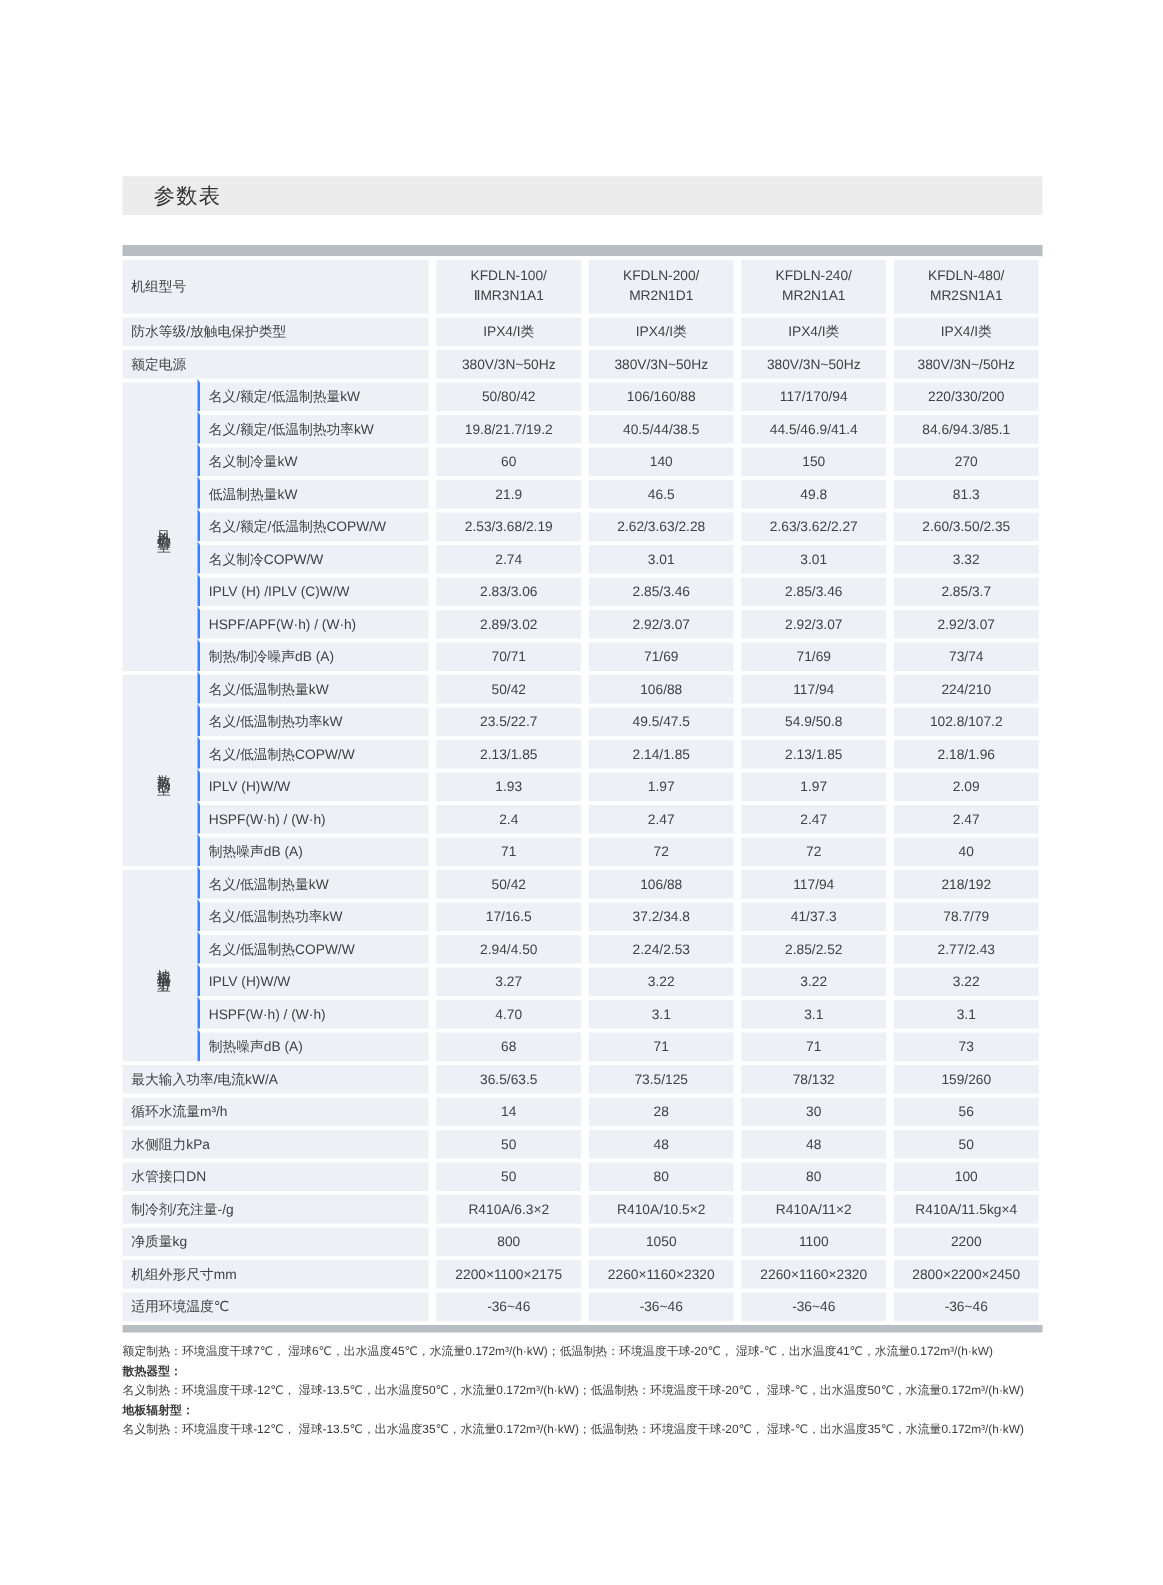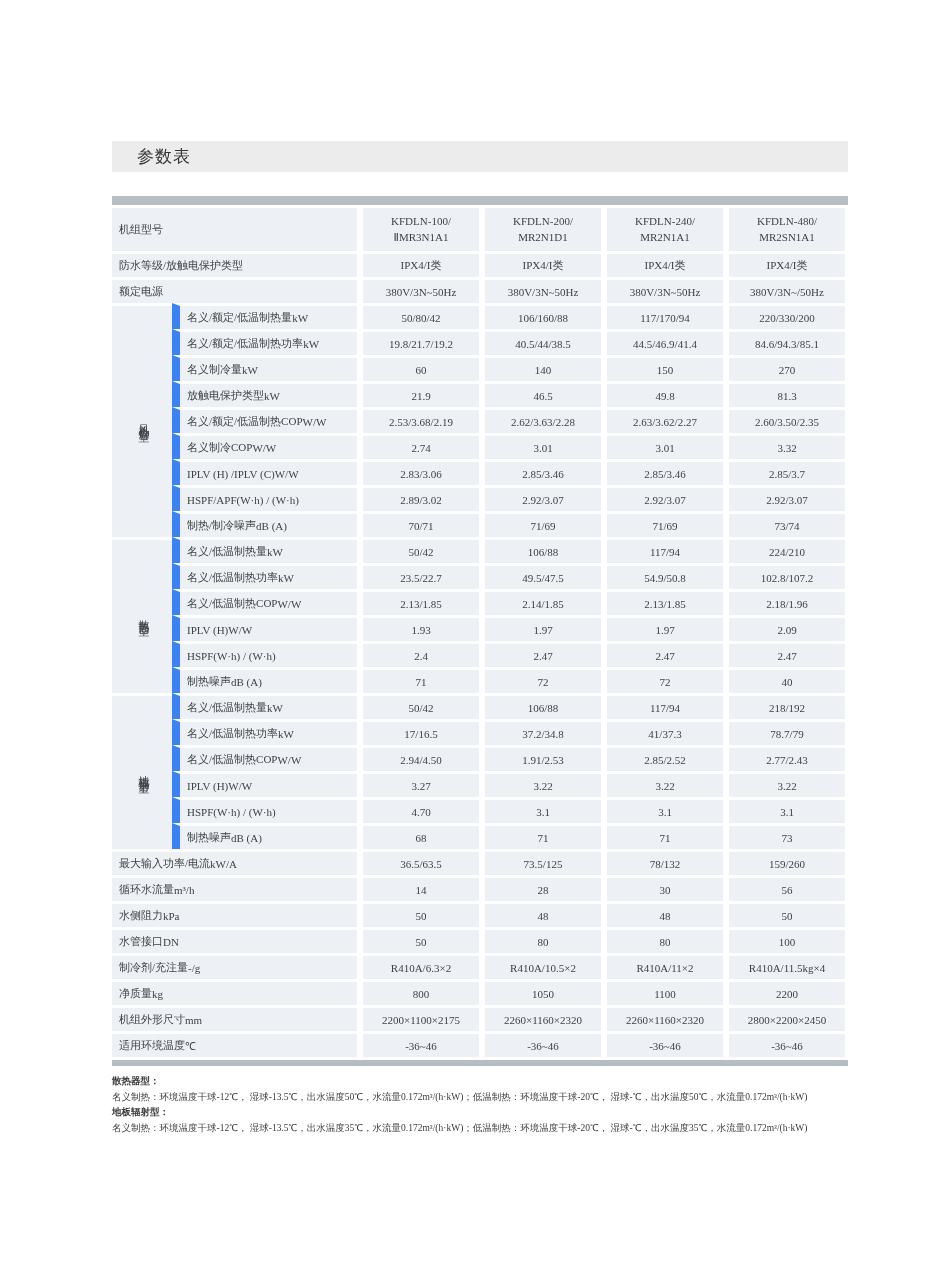--- a/index.html
+++ b/index.html
@@ -7,37 +7,37 @@
     --bar:#b6bec4;
     --band:#ececec;
     --txt:#3f4245;
   }
   *{box-sizing:border-box;}
   html,body{margin:0;padding:0;}
   body{
     width:930px;height:1268px;background:#fff;position:relative;
     font-family:"Liberation Sans","DejaVu Sans",sans-serif;color:var(--txt);
   }
-  .content{position:absolute;left:112px;top:141px;width:736px;font-family:Liberation Serif, serif;}
+  .content{position:absolute;left:98px;top:141px;width:736px;}
   .title-band{
     height:31px;background:var(--band);display:flex;align-items:center;
     padding-left:25px;font-size:17px;color:#353535;letter-spacing:1px;
   }
   .top-bar{margin-top:24px;height:9px;background:var(--bar);}
   .bottom-bar{margin-top:3px;height:6px;background:var(--bar);}
   table{border-collapse:separate;border-spacing:0;table-layout:fixed;width:733px;margin-top:0;}
   td{
     background:var(--row-bg);border-top:3px solid #fff;
     font-size:11px;color:var(--txt);vertical-align:middle;padding:0;
   }
   tr.h-head td{height:46px;}
   tr.h-norm td{height:26px;}
   td.val{border-left:6px solid #fff;text-align:center;}
   td.lbl{text-align:left;}
-  td.lbl.indent{border-left:8px solid #3b82f6;}
+  td.lbl.indent{border-left:2px solid #3b82f6;}
   .lbl-wrap{display:flex;justify-content:flex-start;align-items:center;padding:0 16px 0 7px;}
   .lbl-wrap .u{text-align:right;white-space:nowrap;}
   td.model{white-space:pre-line;line-height:1.4;}
   td.section{
     writing-mode:vertical-rl;text-orientation:upright;
     text-align:center;vertical-align:middle;letter-spacing:2px;font-size:11px;
   }
   .footnotes{margin-top:8px;font-size:9.5px;line-height:15.5px;color:#3b3b3b;}
   .fn{white-space:nowrap;}
   .fn-bold{font-weight:bold;}
@@ -134,21 +134,21 @@
             </div>
           </td>
           <td class="val">60</td>
           <td class="val">140</td>
           <td class="val">150</td>
           <td class="val">270</td>
         </tr>
         <tr class="h-norm">
           <td class="lbl indent" colspan="1">
             <div class="lbl-wrap">
-              <span>放触电保护类型</span>
+              <span>低温制热量</span>
               <span class="u">kW</span>
             </div>
           </td>
           <td class="val">21.9</td>
           <td class="val">46.5</td>
           <td class="val">49.8</td>
           <td class="val">81.3</td>
         </tr>
         <tr class="h-norm">
           <td class="lbl indent" colspan="1">
@@ -309,21 +309,21 @@
           <td class="val">78.7/79</td>
         </tr>
         <tr class="h-norm">
           <td class="lbl indent" colspan="1">
             <div class="lbl-wrap">
               <span>名义/低温制热COP</span>
               <span class="u">W/W</span>
             </div>
           </td>
           <td class="val">2.94/4.50</td>
-          <td class="val">1.91/2.53</td>
+          <td class="val">2.24/2.53</td>
           <td class="val">2.85/2.52</td>
           <td class="val">2.77/2.43</td>
         </tr>
         <tr class="h-norm">
           <td class="lbl indent" colspan="1">
             <div class="lbl-wrap">
               <span>IPLV (H)</span>
               <span class="u">W/W</span>
             </div>
           </td>
@@ -450,18 +450,19 @@
           <td class="val">-36~46</td>
           <td class="val">-36~46</td>
           <td class="val">-36~46</td>
           <td class="val">-36~46</td>
         </tr>
       </tbody>
   </table>
 
   <div class="bottom-bar"></div>
   <div class="footnotes" id="footnotes">
+      <div class="fn">额定制热：环境温度干球7℃， 湿球6℃，出水温度45℃，水流量0.172m³/(h·kW)；低温制热：环境温度干球-20℃， 湿球-℃，出水温度41℃，水流量0.172m³/(h·kW)</div>
       <div class="fn fn-bold">散热器型：</div>
       <div class="fn">名义制热：环境温度干球-12℃， 湿球-13.5℃，出水温度50℃，水流量0.172m³/(h·kW)；低温制热：环境温度干球-20℃， 湿球-℃，出水温度50℃，水流量0.172m³/(h·kW)</div>
       <div class="fn fn-bold">地板辐射型：</div>
       <div class="fn">名义制热：环境温度干球-12℃， 湿球-13.5℃，出水温度35℃，水流量0.172m³/(h·kW)；低温制热：环境温度干球-20℃， 湿球-℃，出水温度35℃，水流量0.172m³/(h·kW)</div>
     </div>
 </div>
 
 </body></html>

